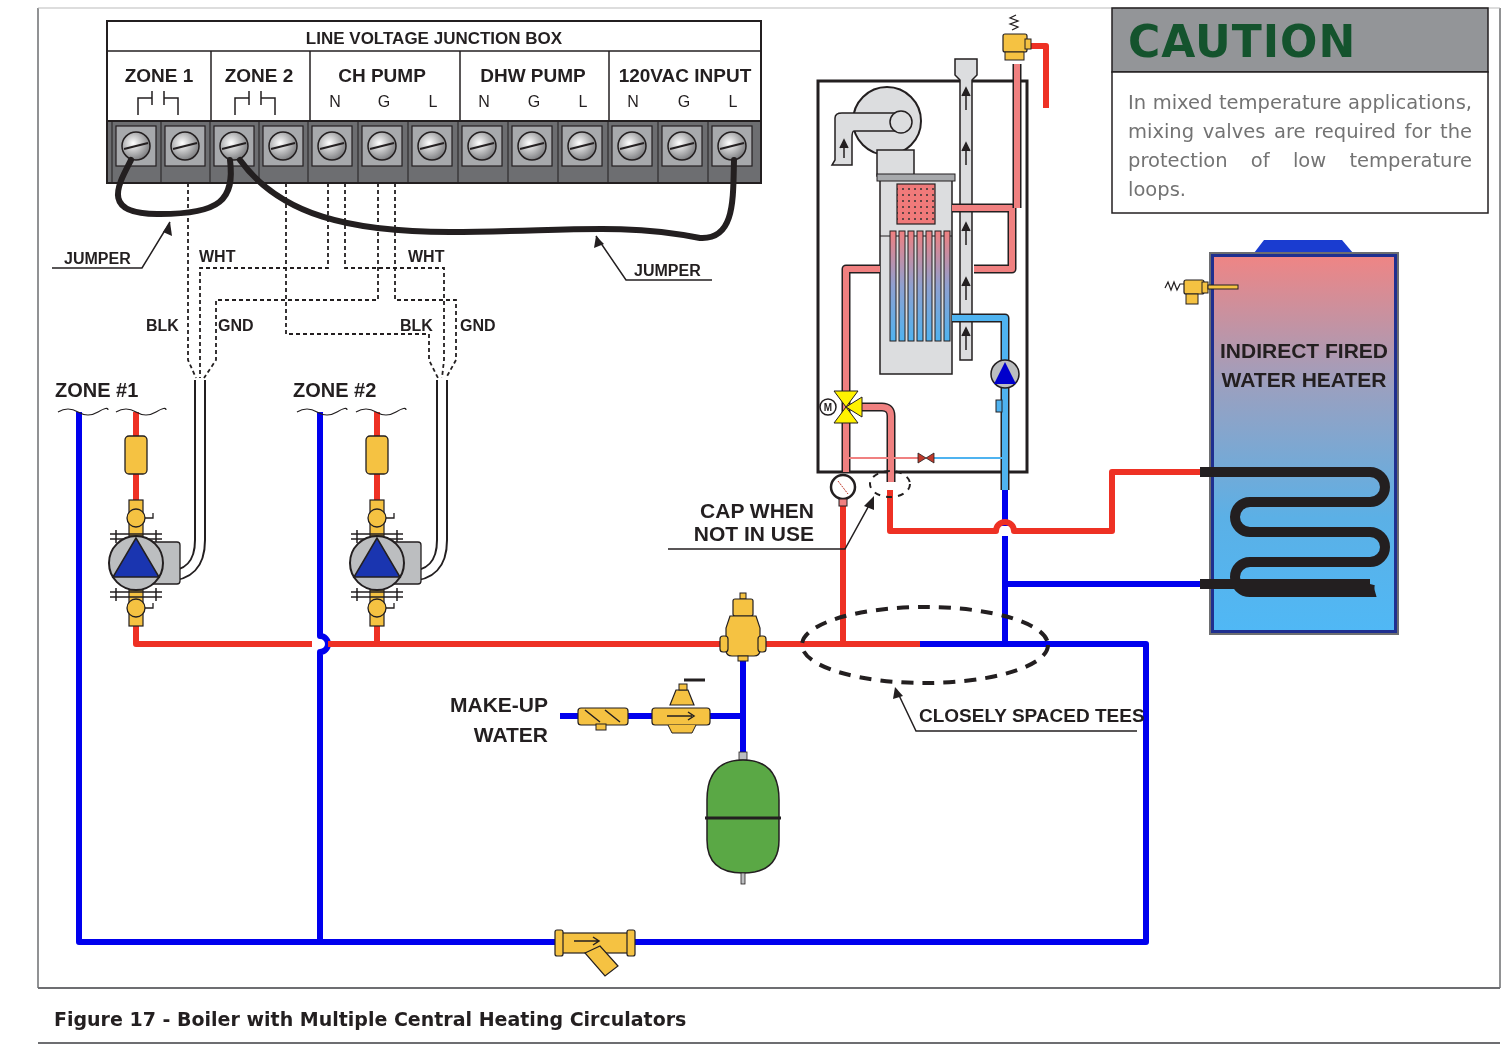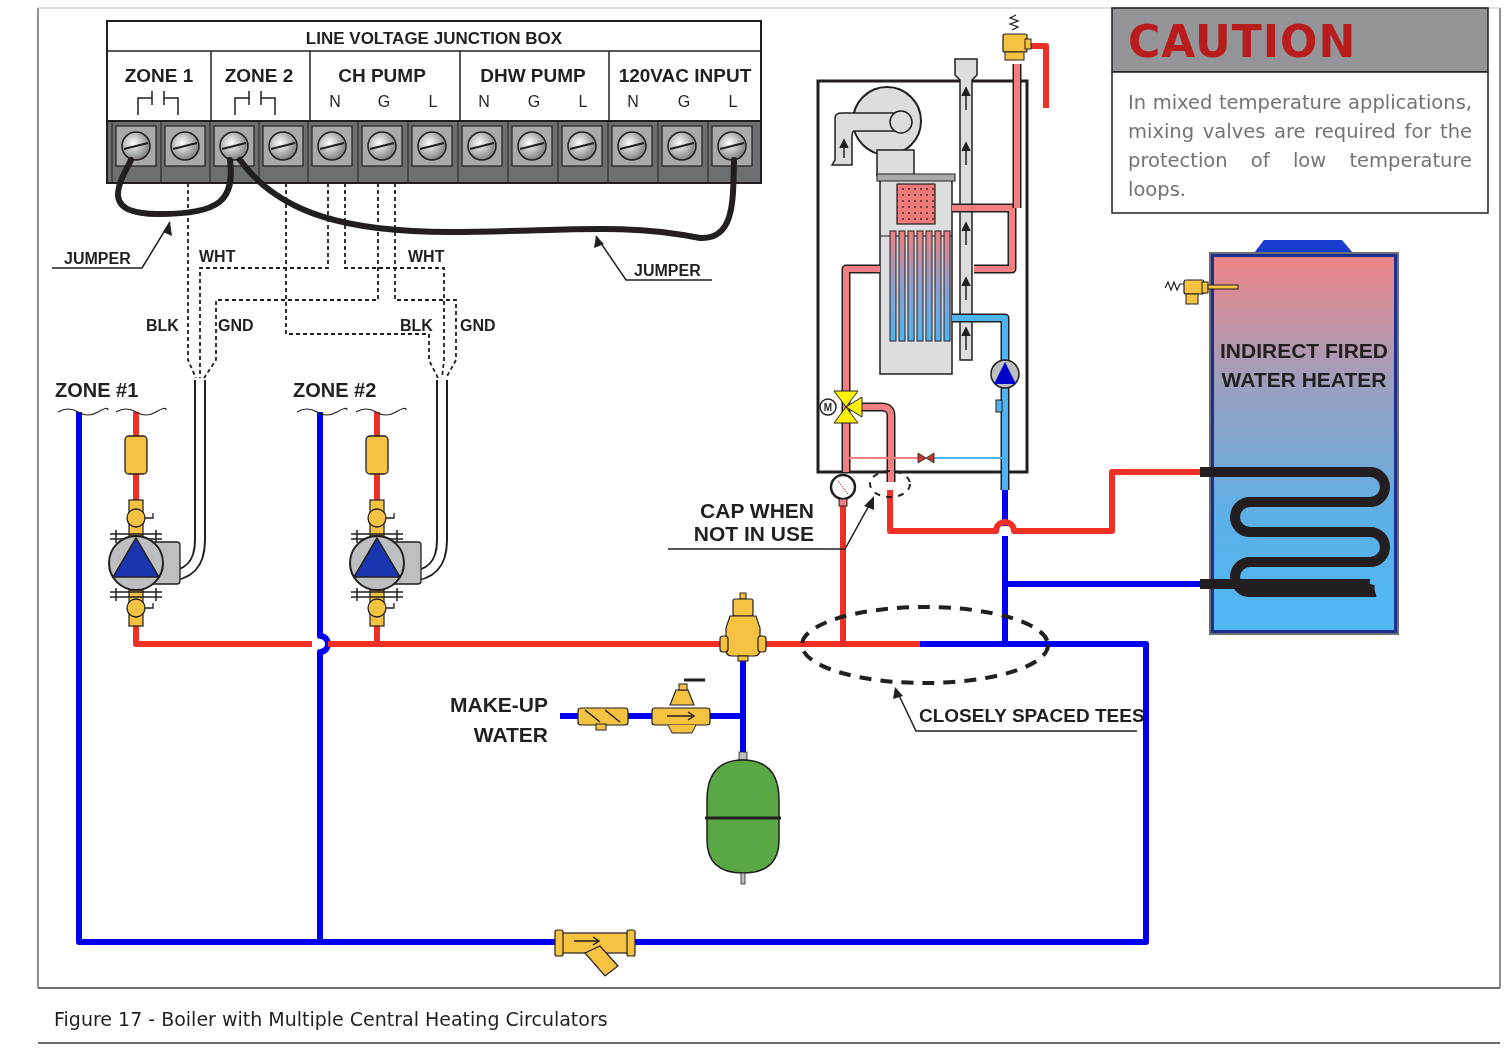--- a/index.html
+++ b/index.html
@@ -5,23 +5,23 @@
   html, body { margin:0; padding:0; background:#ffffff; }
   body { width:1512px; height:1052px; position:relative; overflow:hidden;
          font-family:"Liberation Sans", sans-serif; }
   svg { position:absolute; left:0; top:0; }
   .lbl { font-family:"Liberation Sans", sans-serif; font-weight:bold; fill:#231f20; }
   .lblr { font-family:"Liberation Sans", sans-serif; fill:#231f20; }
   .caution-text { position:absolute; left:1128px; top:88px; width:344px;
         font-family:"DejaVu Sans", sans-serif; font-size:19.5px; line-height:29px;
         color:#737373; text-align:justify; }
   .caution-title { position:absolute; left:1128px; top:16px;
-        font-family:"DejaVu Sans", sans-serif; font-weight:bold; font-size:44px; color:#b91c1c; letter-spacing:1px;text-align:right; }
+        font-family:"DejaVu Sans", sans-serif; font-weight:bold; font-size:44px; color:#14532d; letter-spacing:1px;text-align:right; }
   .caption { position:absolute; left:54px; top:1008px; font-family:"DejaVu Sans", sans-serif;
-        font-weight:normal; font-size:19px; color:#231f20; }
+        font-weight:bold; font-size:19px; color:#231f20; }
 </style>
 </head>
 <body>
 
 <svg width="1512" height="1052" viewBox="0 0 1512 1052">
   <defs>
     <linearGradient id="tankGrad" x1="0" y1="0" x2="0" y2="1">
       <stop offset="0" stop-color="#ee8585"></stop>
       <stop offset="0.35" stop-color="#9aa0c0"></stop>
       <stop offset="0.7" stop-color="#5bb0e6"></stop>

